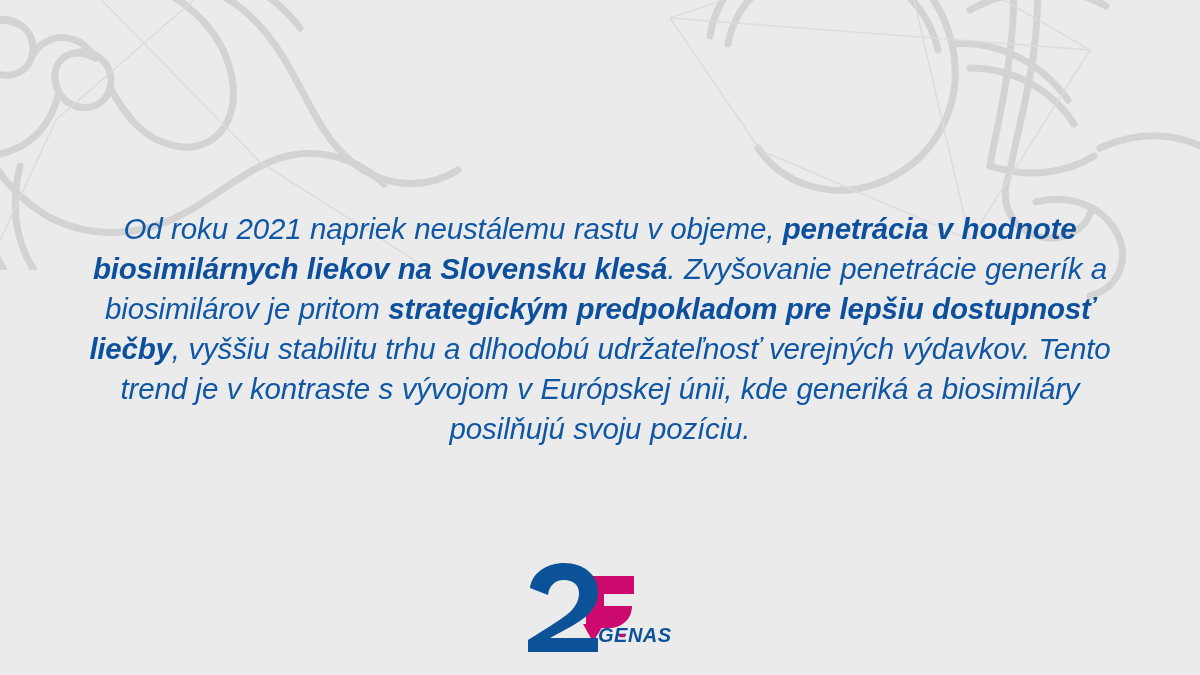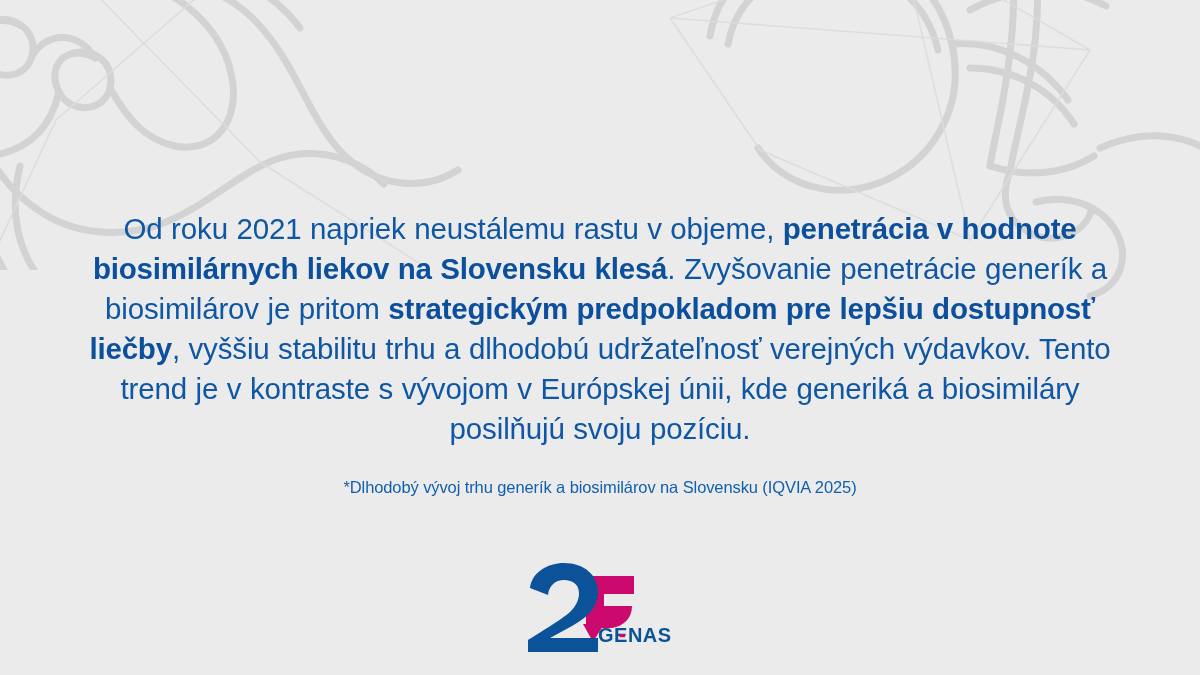--- a/index.html
+++ b/index.html
@@ -7,20 +7,21 @@
     padding: 0;
     background: #ffffff;
   }
   #slide {
     position: relative;
     width: 1200px;
     height: 675px;
     overflow: hidden;
     background: #ebebeb;
     font-family: "Liberation Sans", sans-serif;
+    font-style: italic;
   }
 
   
   #ornament-layer {
     position: absolute;
     inset: 0;
     pointer-events: none;
   }
   #ornament-layer svg {
     position: absolute;
@@ -130,21 +131,20 @@
         <path d="M0 78 L 420 110"></path>
       </g>
     </svg>
 
   </div>
 
   <div id="content">
 
     <div id="headline"><span>Od roku 2021 napriek neustálemu rastu v objeme, </span><b>penetrácia v hodnote biosimilárnych liekov na Slovensku klesá</b><span>. Zvyšovanie penetrácie generík a biosimilárov je pritom </span><b>strategickým predpokladom pre lepšiu dostupnosť liečby</b><span>, vyššiu stabilitu trhu a dlhodobú udržateľnosť verejných výdavkov. Tento trend je v kontraste s vývojom v Európskej únii, kde generiká a biosimiláry posilňujú svoju pozíciu.</span></div>
 
-    <div id="footnote">*Dlhodobý vývoj trhu generík a biosimilárov na Slovensku (IQVIA 2025)</div>
 
     <div id="logo">
       <svg width="160" height="90" viewBox="0 0 160 90" fill="none">
 
         <g>
           <path d="M66 14 H114 V32 H66 Z" fill="#cc0a6e"></path>
           <path d="M66 14 H84 V62 H66 Z" fill="#cc0a6e"></path>
           <path d="M66 44 H112 C112 56 104 64 92 66 L66 66 Z" fill="#cc0a6e"></path>
           <path d="M63 62 H84 L73 80 Z" fill="#cc0a6e"></path>
         </g>

